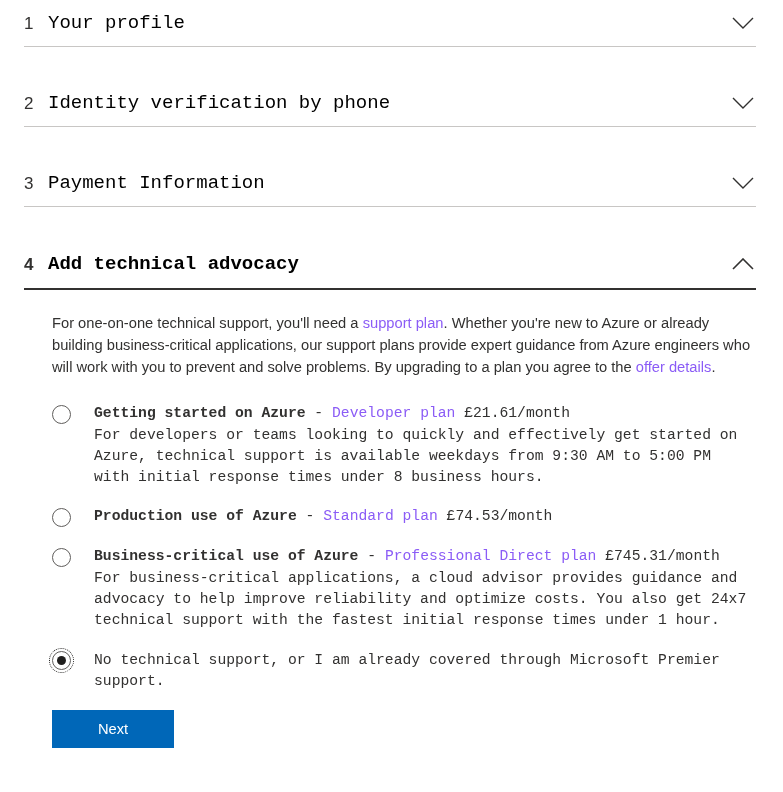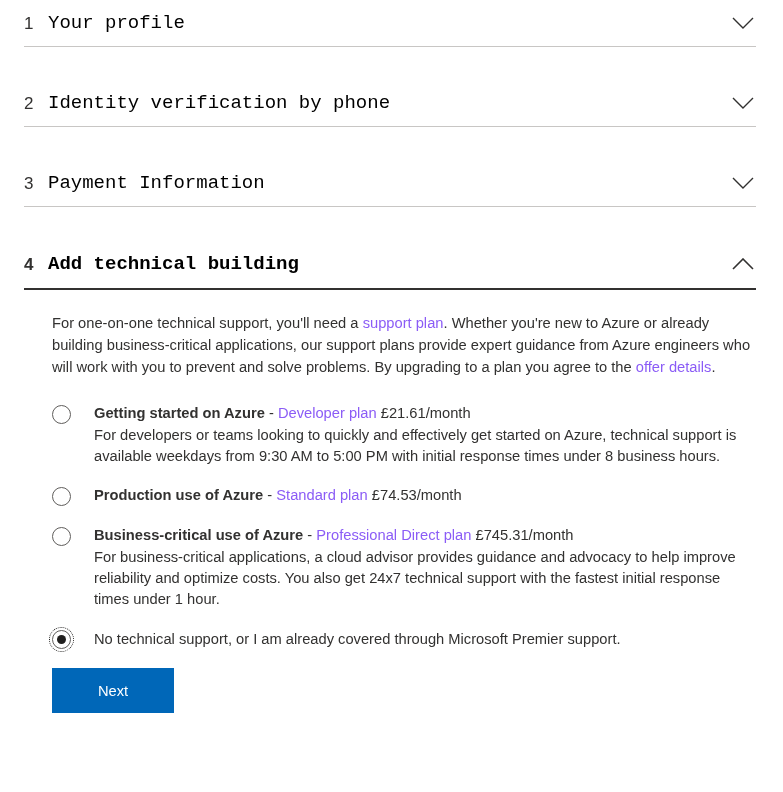--- a/index.html
+++ b/index.html
@@ -83,20 +83,21 @@
     max-width: 700px;
     margin: 0 0 4px 0;
   }
   a.link {
     color: #8b5cf6;
     text-decoration: none;
   }
 
   .options {
     margin-top: 25px;
+    font-family: Liberation Mono, monospace;
   }
   .option {
     display: flex;
     align-items: flex-start;
     margin-bottom: 18px;
   }
   .radio-wrap {
     flex: 0 0 42px;
     padding-top: 2px;
     display: flex;
@@ -149,21 +150,21 @@
   
   .next-row {
     margin-top: 18px;
     padding-left: 28px;
   }
   .next-btn {
     display: inline-flex;
     align-items: center;
     justify-content: center;
     min-width: 122px;
-    height: 45px;
+    height: 38px;
     background: #0067b8;
     color: #ffffff;
     border: none;
     font-size: 14.7px;
     font-family: "Liberation Sans", sans-serif;
     cursor: pointer;
     padding: 0 14px;
   }
 </style>
 </head>
@@ -206,21 +207,21 @@
           <path d="M1 1 L11 11 L21 1" fill="none" stroke="#323130" stroke-width="1.4"></path>
         </svg>
       </span>
     </div>
   </div>
   <div class="step-spacer-3"></div>
 
   <div class="step active">
     <div class="step-header">
       <span class="step-num">4</span>
-      <span class="step-title">Add technical building</span>
+      <span class="step-title">Add technical advocacy</span>
       <span class="chev">
         <svg width="22" height="13" viewBox="0 0 22 13" aria-hidden="true">
           <path d="M1 11 L11 1 L21 11" fill="none" stroke="#323130" stroke-width="1.6"></path>
         </svg>
       </span>
     </div>
 
     <div class="step-body">
 
       <p class="intro"><span>For one-on-one technical support, you'll need a </span><a class="link" href="#">support plan</a><span>. Whether you're new to Azure or already building business-critical applications, our support plans provide expert guidance from Azure engineers who will work with you to prevent and solve problems. By upgrading to a plan you agree to the </span><a class="link" href="#">offer details</a><span>.</span></p>

